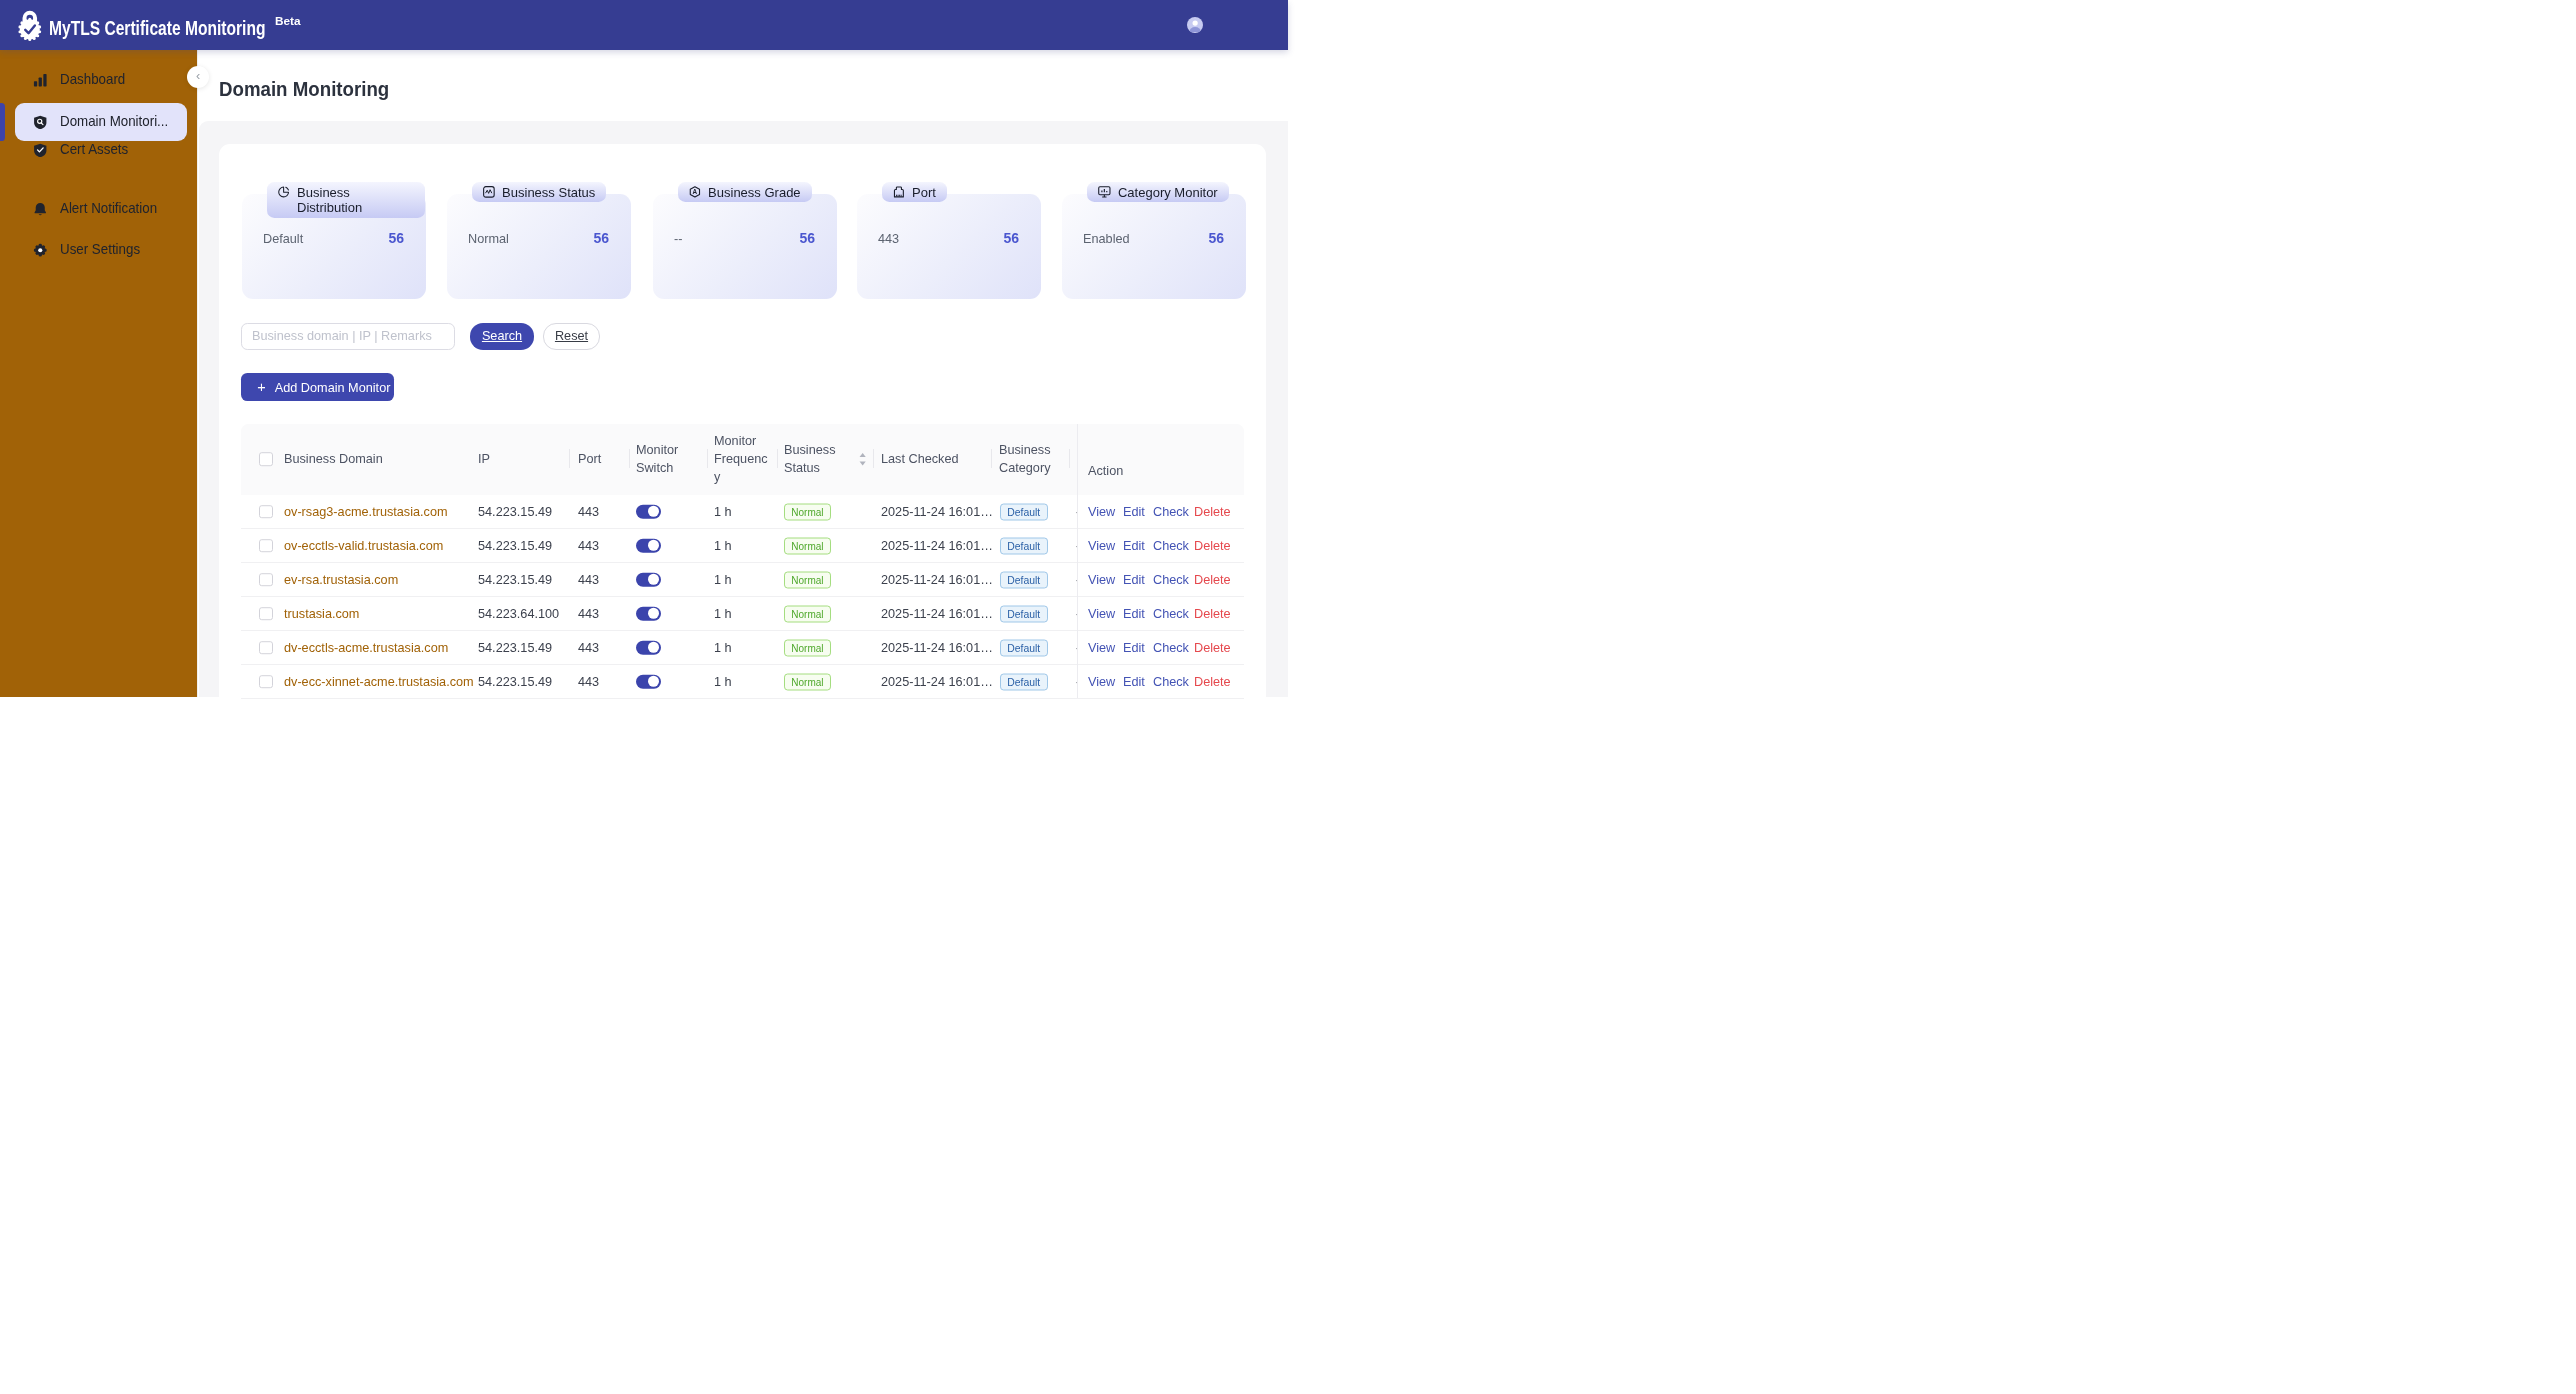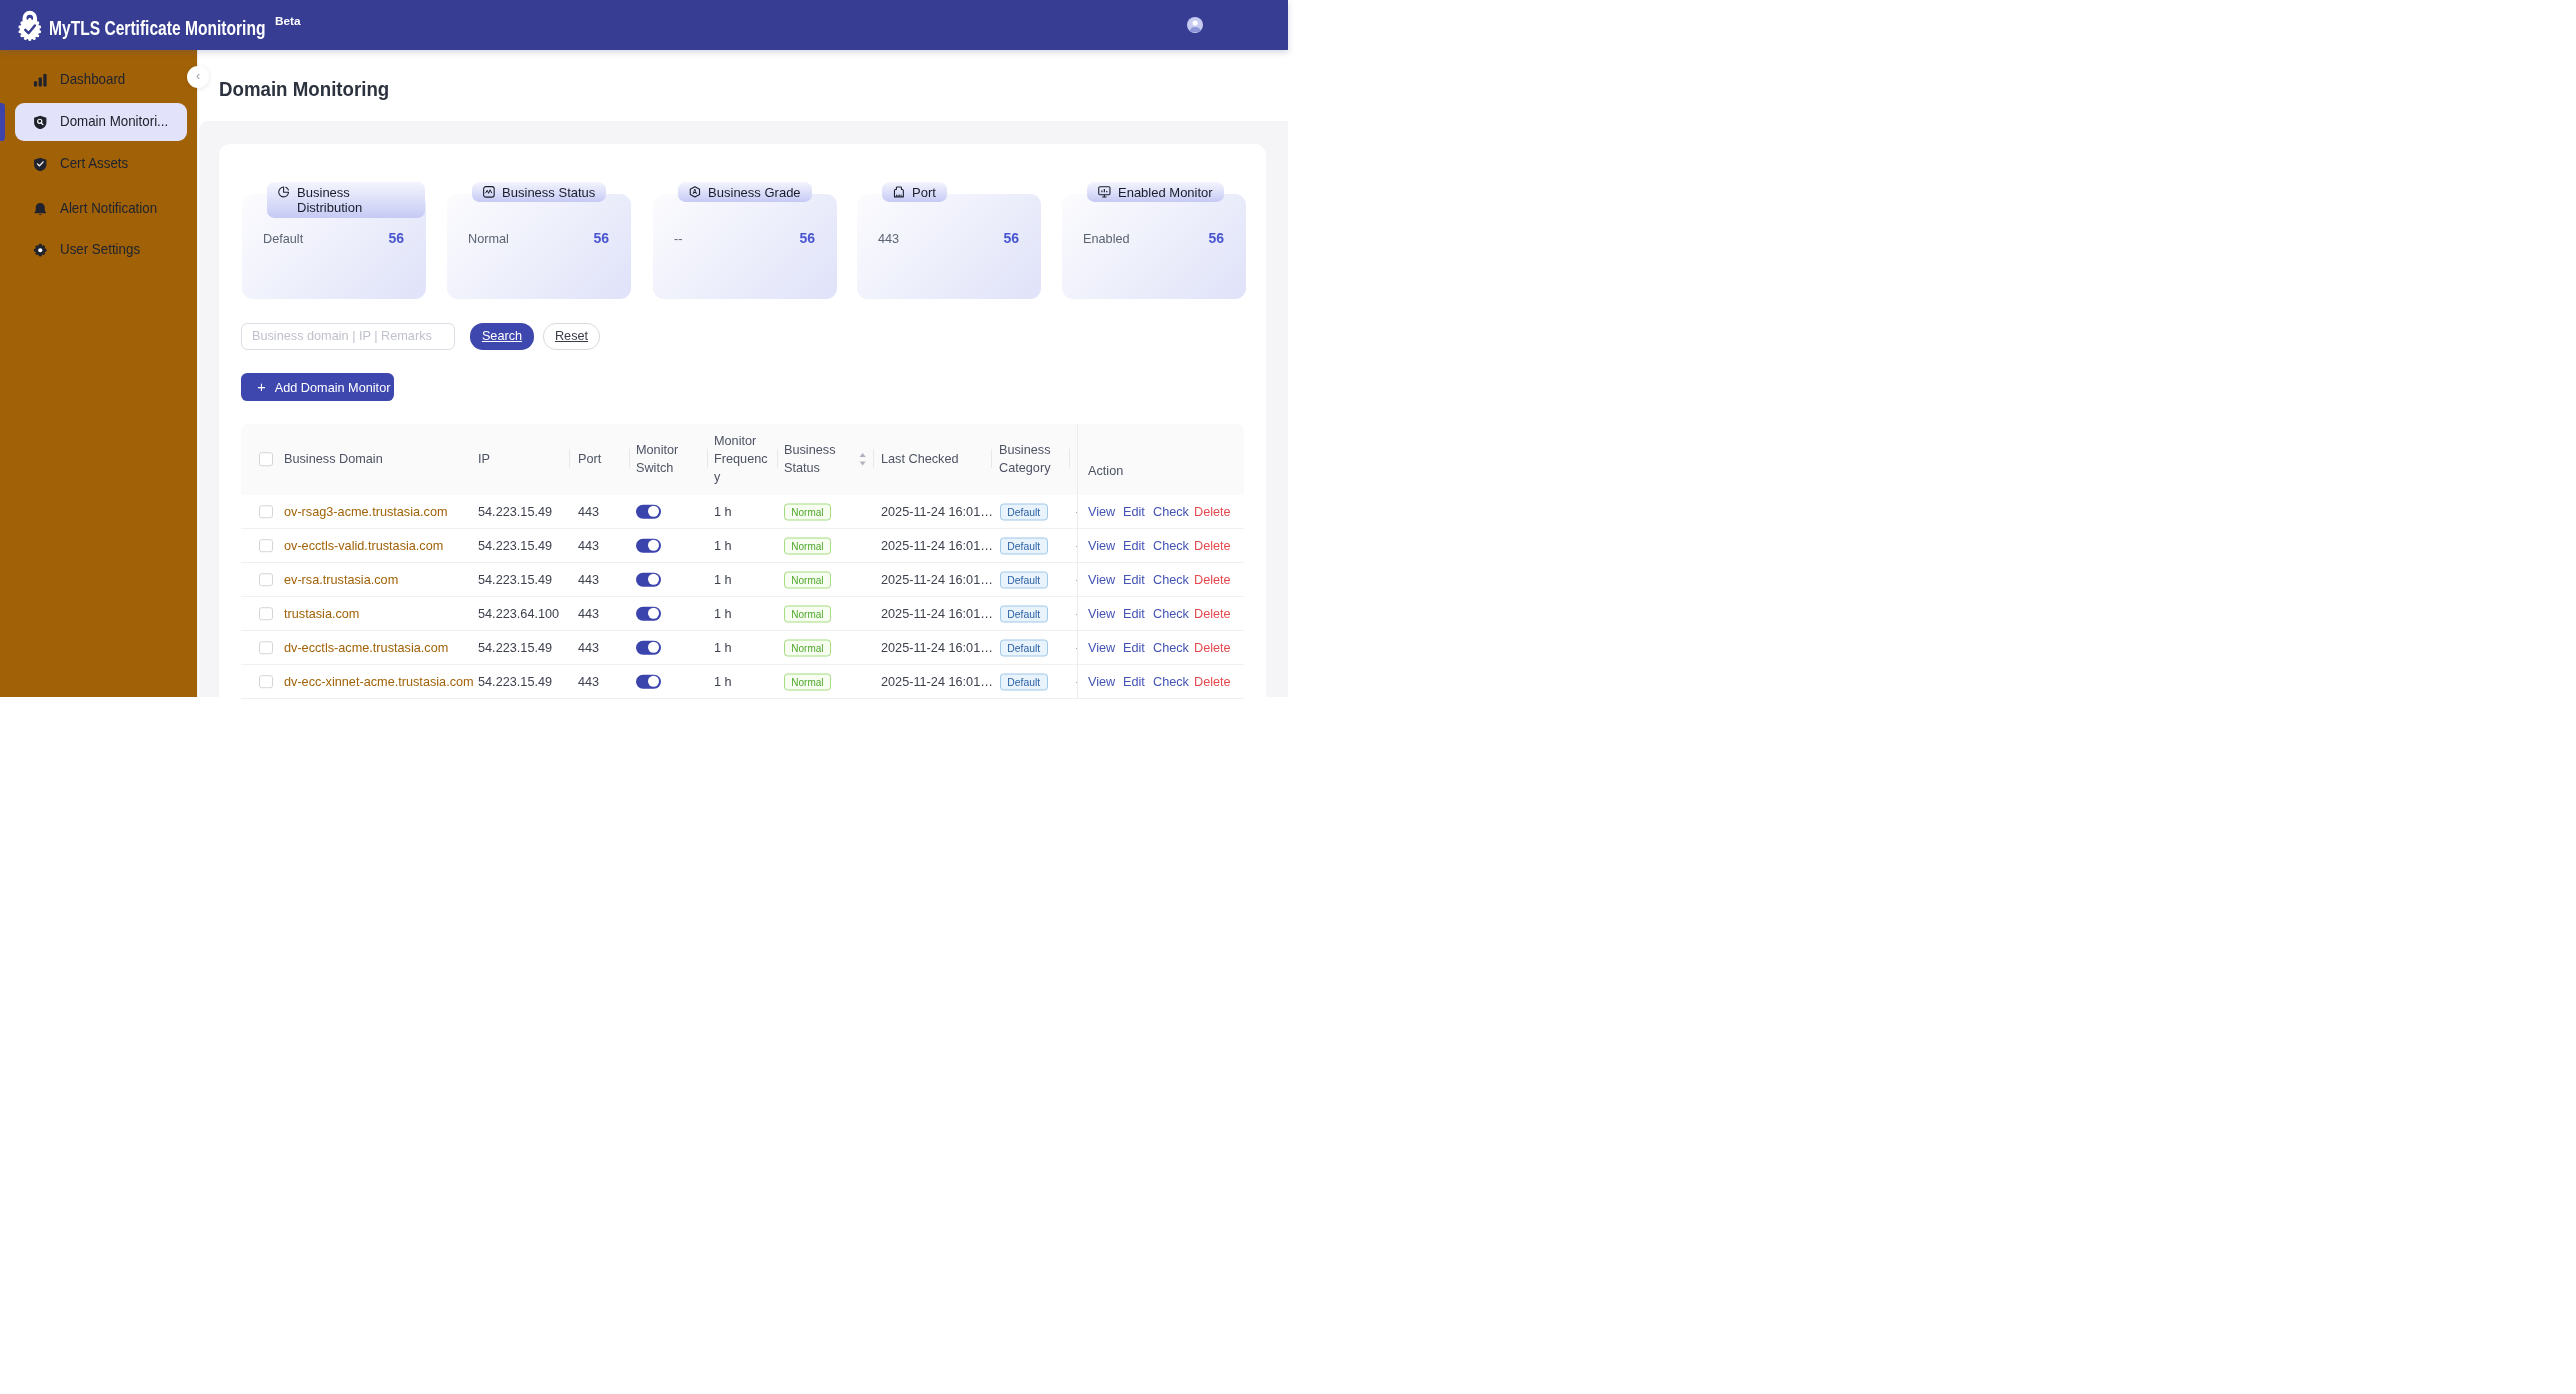--- a/index.html
+++ b/index.html
@@ -110,21 +110,21 @@
     <span class="lb">Dashboard</span>
   </div>
   <div class="mi sel" style="top:53px;">
     <svg class="ic" viewBox="0 0 16 16">
       <path d="M8 0.7 L14.8 3 V8.2 C14.8 12.2 12 14.6 8 15.6 C4 14.6 1.2 12.2 1.2 8.2 V3 Z" fill="#20232d"></path>
       <circle cx="7.4" cy="7" r="2.3" fill="none" stroke="#ffffff" stroke-width="1.3"></circle>
       <path d="M9.2 8.8 L11 10.6" stroke="#ffffff" stroke-width="1.3" stroke-linecap="round"></path>
     </svg>
     <span class="lb">Domain Monitori...</span>
   </div>
-  <div class="mi" style="top:95px;">
+  <div class="mi" style="top:81px;">
     <svg class="ic" viewBox="0 0 16 16">
       <path d="M8 0.7 L14.8 3 V8.2 C14.8 12.2 12 14.6 8 15.6 C4 14.6 1.2 12.2 1.2 8.2 V3 Z" fill="#20232d"></path>
       <path d="M5 7.6 l2.1 2.2 L11.2 5.4" fill="none" stroke="#ffffff" stroke-width="1.5" stroke-linecap="round" stroke-linejoin="round"></path>
     </svg>
     <span class="lb">Cert Assets</span>
   </div>
   <div class="mi" style="top:140px;">
     <svg class="ic" viewBox="0 0 16 16">
       <path d="M8 1 a5 5 0 0 1 5 5 v3.2 l1.2 2.2 a0.7 0.7 0 0 1 -0.6 1.1 H2.4 a0.7 0.7 0 0 1 -0.6 -1.1 L3 9.2 V6 a5 5 0 0 1 5 -5 Z" fill="#20232d"></path>
       <path d="M6.3 13.5 a1.8 1.8 0 0 0 3.4 0 Z" fill="#20232d"></path>
@@ -200,21 +200,21 @@
       <span class="v">56</span>
     </div>
 </div>
 <div class="card" style="left:1062px;">
   <div class="chip">
       <svg width="12.7" height="11.8" viewBox="0 0 14 13">
         <rect x="0.8" y="0.8" width="12.4" height="8.8" rx="1.4" fill="none" stroke="#191d2b" stroke-width="1.2"></rect>
         <path d="M4.3 7 V5 M7 7 V3.4 M9.7 7 V5.6" stroke="#191d2b" stroke-width="1.3"></path>
         <path d="M7 9.6 V12 M4.6 12.2 H9.4" stroke="#191d2b" stroke-width="1.2"></path>
       </svg>
-      <span>Enabled Monitor</span>
+      <span>Category Monitor</span>
     </div>
   <div class="cardrow">
       <span class="k">Enabled</span>
       <span class="v">56</span>
     </div>
 </div>
 
 <div class="input">Business domain | IP | Remarks</div>
 <div class="btn primary" style="left:470px; top:323px; width:64px;">Search</div>
 <div class="btn plain" style="left:543px; top:323px; width:57px;">Reset</div>

